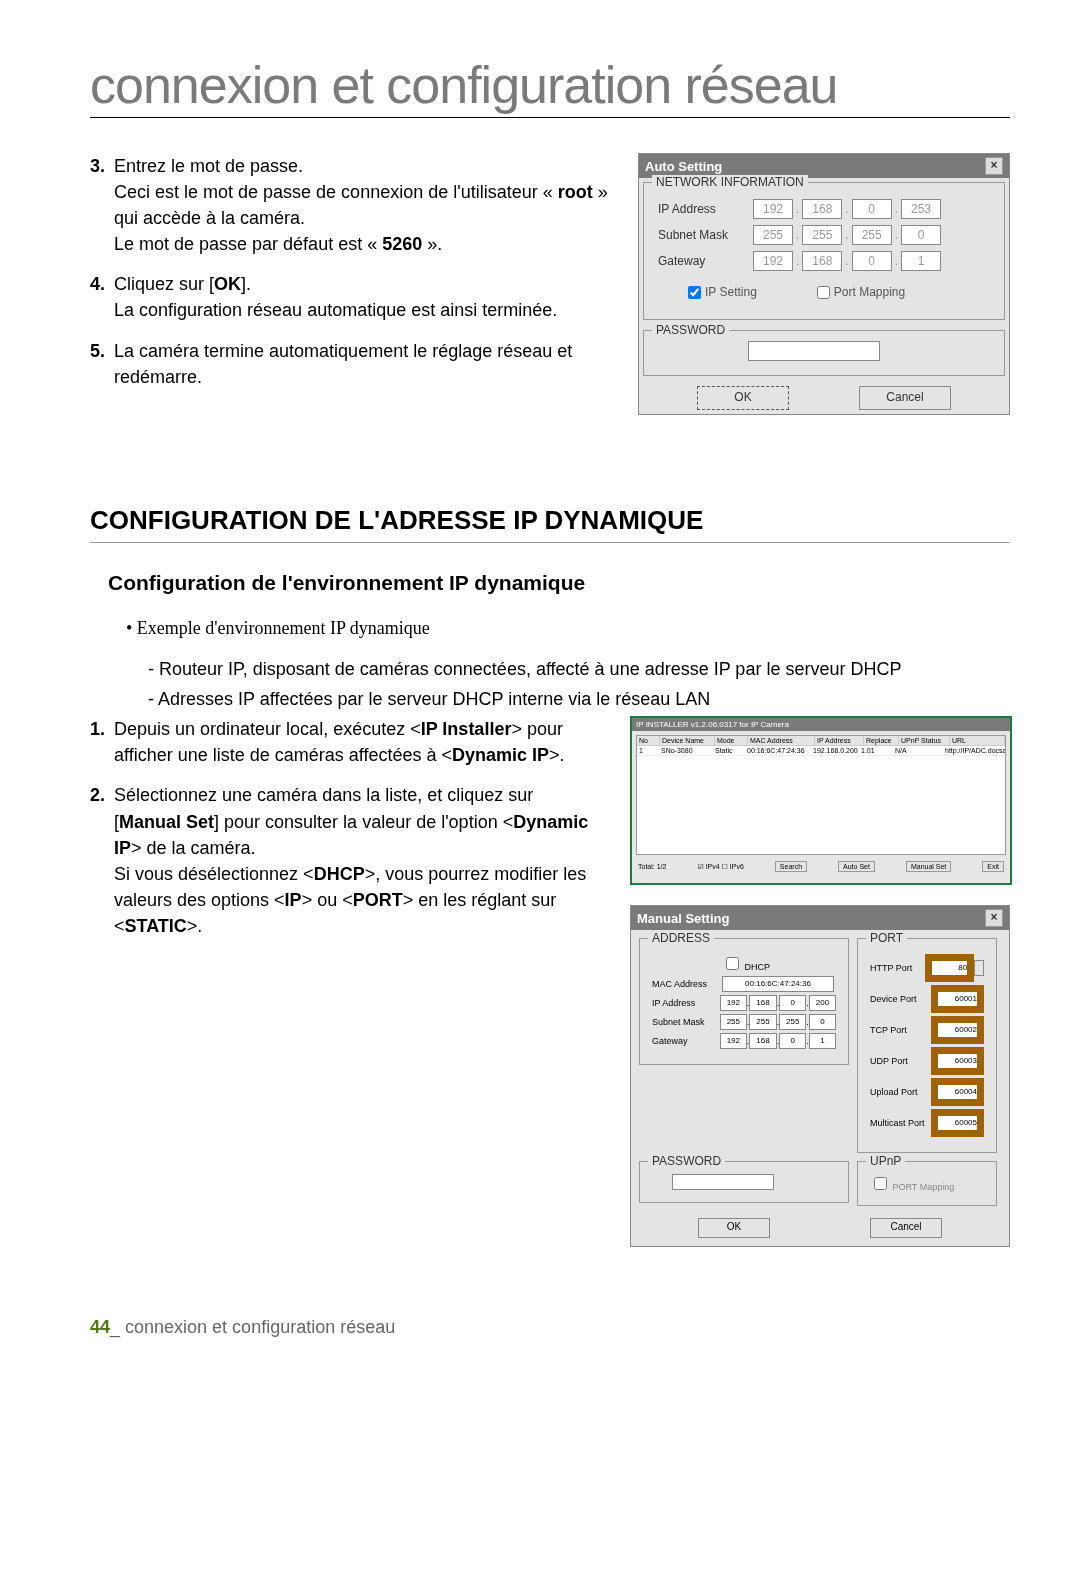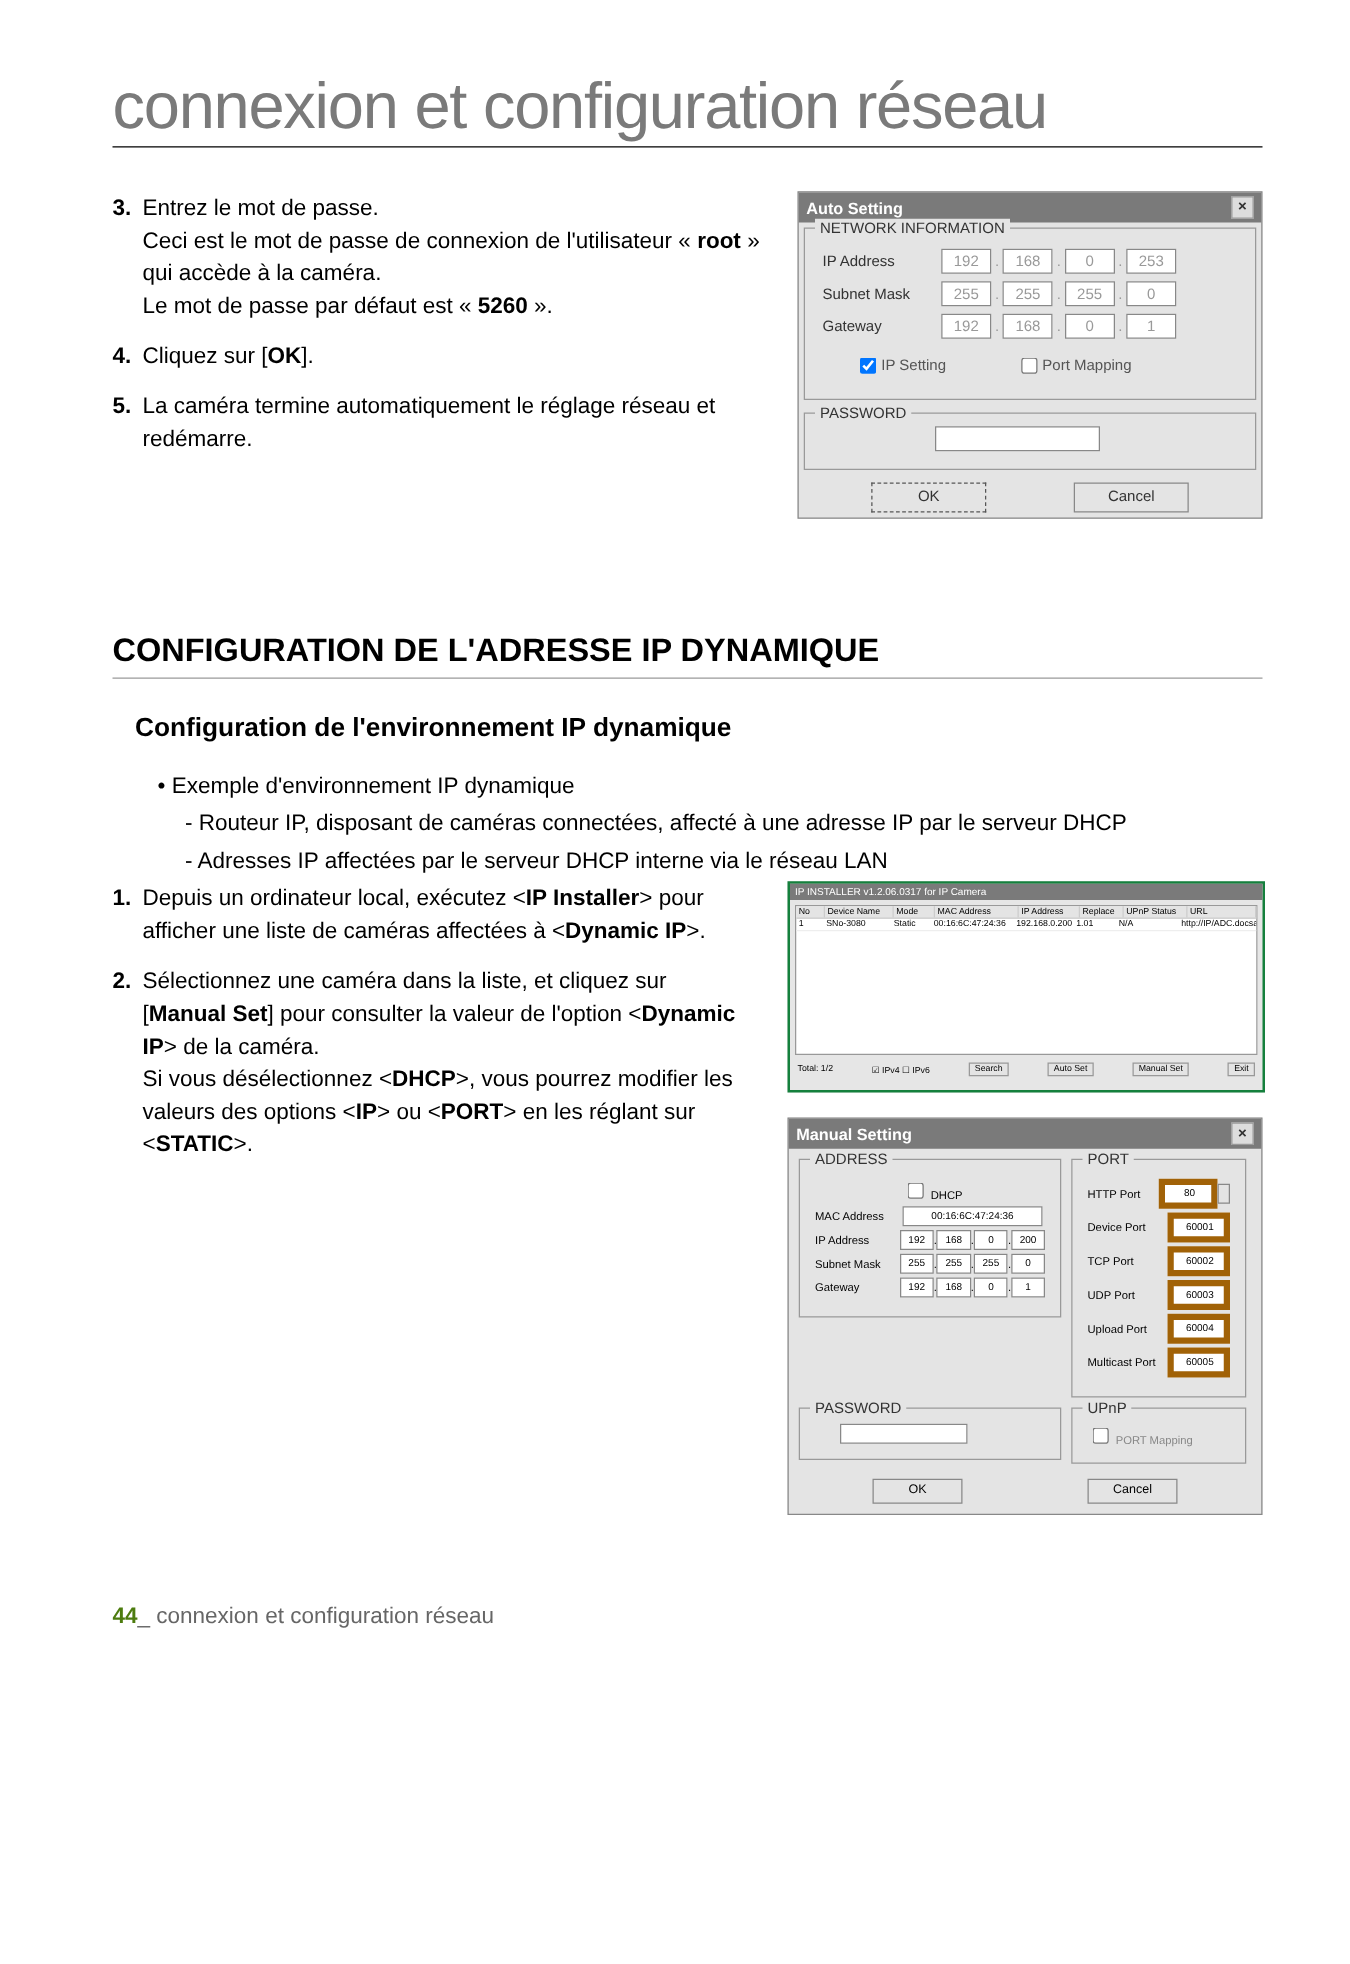--- a/index.html
+++ b/index.html
@@ -162,21 +162,21 @@
   h3.sub-head {
     font-size: 21px;
     font-weight: bold;
     margin: 0 0 20px 18px;
   }
   .body-text {
     font-size: 18px;
     line-height: 1.45;
     margin-left: 36px;
   }
-  .bullet-item { margin-bottom: 4px; }
+  .bullet-item { margin-bottom: 15px; font-family: Liberation Serif, serif; }
   .dash-list { margin-left: 22px; }
   .dash-list div { margin-bottom: 4px; }
   
   h4.smallhead {
     font-size: 18px;
     font-weight: bold;
     margin: 30px 0 16px 18px;
   }
   .lower-section {
     display: flex;
@@ -238,21 +238,21 @@
     font-family: Tahoma, Arial, sans-serif;
   }
   .manual-body { padding: 8px; display: flex; gap: 8px; flex-wrap: wrap; }
   .manual-body .fieldset { padding: 12px; margin-bottom: 0; }
   .addr-col { width: 210px; }
   .port-col { width: 140px; }
   .mrow { display: flex; align-items: center; margin: 3px 0; font-size: 9px; }
   .mrow .lbl { width: 70px; }
   .moct { width: 26px; height: 14px; border: 1px solid #888; background: #fff; font-size: 8px; text-align: center; line-height: 14px; }
   .minput { width: 110px; height: 14px; border: 1px solid #888; background: #fff; font-size: 8px; text-align: center; line-height: 14px; }
-  .port-input { width: 42px; height: 14px; border: 5px solid #a16207; background: #fff; font-size: 8px; text-align: center; padding-left: 2px; line-height: 14px; }
+  .port-input { width: 42px; height: 14px; border: 7px solid #a16207; background: #fff; font-size: 8px; text-align: right; padding-left: 2px; line-height: 14px; }
   .spin { width: 10px; height: 14px; border: 1px solid #888; background: #e4e4e4; display: inline-block; font-size: 6px; }
   .pw-col { width: 210px; }
   .upnp-col { width: 140px; }
   .pw-col .minput2 { width: 100px; height: 14px; border: 1px solid #888; background: #fff; margin-left: 20px; }
   .manual-btns { width: 100%; display: flex; justify-content: center; gap: 100px; margin-top: 4px; }
   .manual-btns .btn { width: 70px; height: 18px; font-size: 10px; line-height: 16px; }
   
   .footer {
     margin-top: 70px;
     font-size: 18px;
@@ -269,20 +269,21 @@
   <div class="top-section">
     <div class="left-col">
       <ol>
         <li><span class="num">3.</span>
           <span>Entrez le mot de passe.</span><br>
           <span>Ceci est le mot de passe de connexion de l'utilisateur « </span><span class="bold">root</span><span> » qui accède à la caméra.</span><br>
           <span>Le mot de passe par défaut est « </span><span class="bold">5260</span><span> ».</span>
         </li>
         <li><span class="num">4.</span>
           <span>Cliquez sur [</span><span class="bold">OK</span><span>].</span><br>
+          <span>La configuration réseau automatique est ainsi terminée.</span>
         </li>
         <li><span class="num">5.</span>
           <span>La caméra termine automatiquement le réglage réseau et redémarre.</span>
         </li>
       </ol>
     </div>
 
     <div class="dialog">
       <div class="dialog-title">
         <span>Auto Setting</span>

